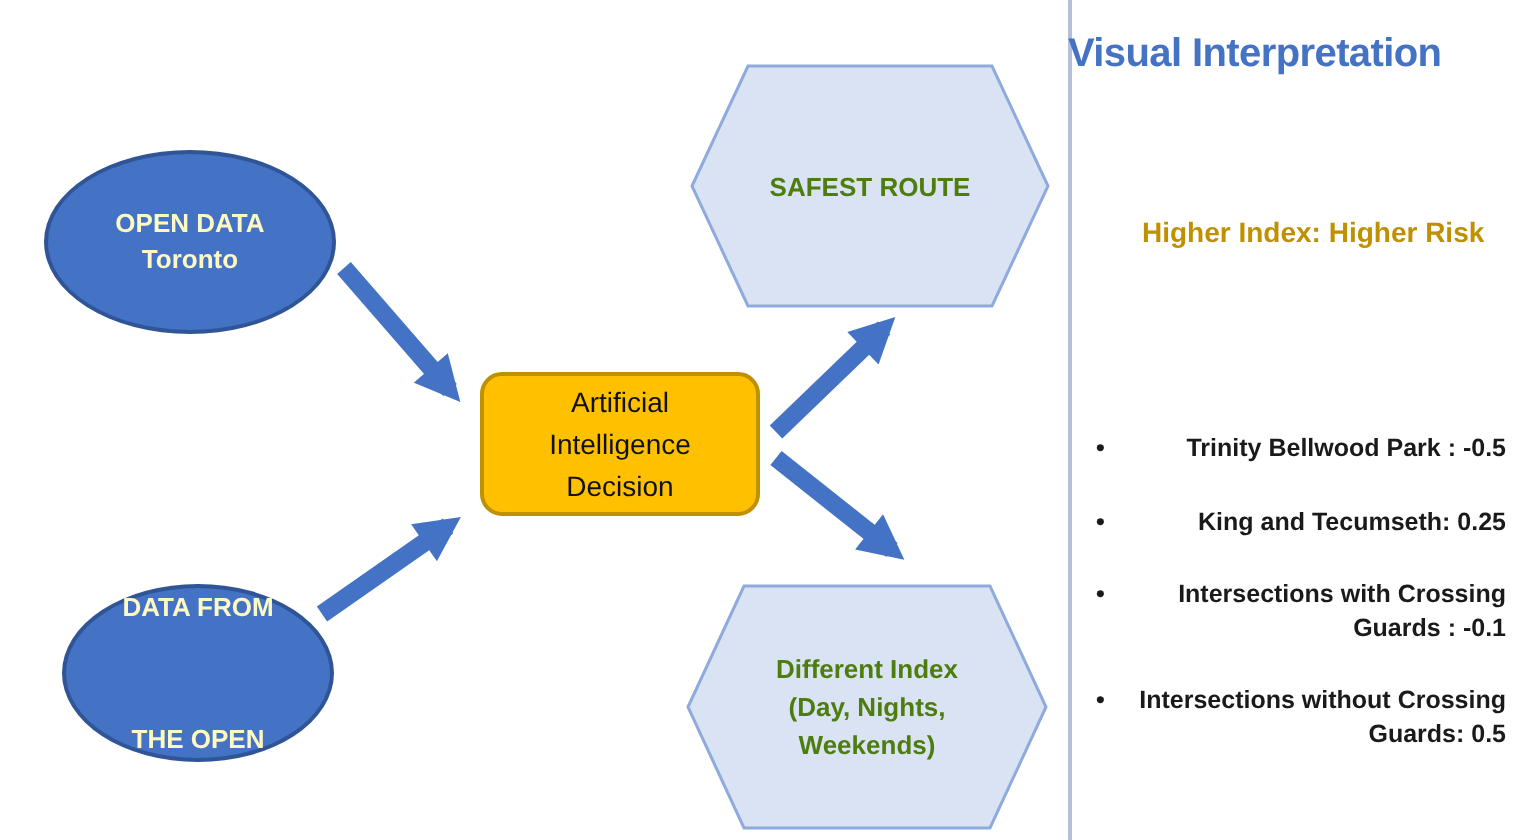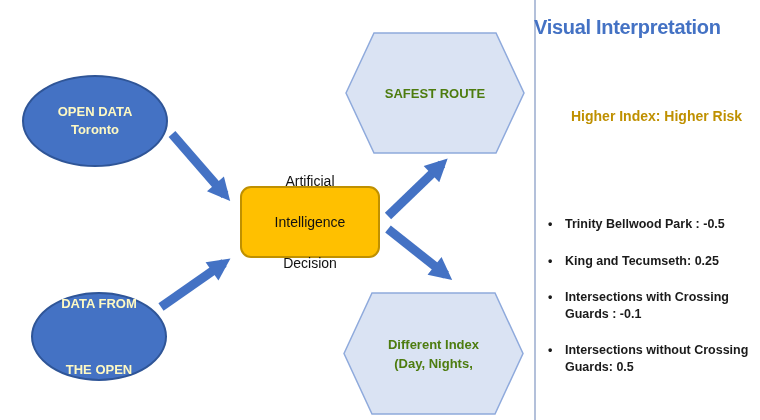--- a/index.html
+++ b/index.html
@@ -34,21 +34,21 @@
   .ellipse-user-data { left: 31px; top: 292px; width: 136px; height: 89px; gap: 48px; }
 
   .ai-box {
     left: 240px; top: 186px; width: 140px; height: 72px;
     background: #FFC000;
     border: 2px solid #BF9000;
     border-radius: 11px;
     display: flex; flex-direction: column;
     align-items: center; justify-content: center;
     color: #111111; font-size: 14px; font-weight: 500;
-    text-align: center; line-height: 21px; gap: 20px;
+    text-align: center; line-height: 21px;
   }
 
   .hexagon { pointer-events: none; }
   .hex-svg { display: block; }
   .hex-label {
     position: absolute; left: 0; top: 0; right: 0; bottom: 0;
     display: flex; flex-direction: column;
     align-items: center; justify-content: center;
     color: #4d7c0f; font-weight: 700; font-size: 13px;
     text-align: center; line-height: 19px;
@@ -69,20 +69,21 @@
     left: 557px; width: 200px;
     font-size: 14px; font-weight: 700; color: #BF9000;
     white-space: nowrap;
   }
   .legend-1 { top: 108px; padding-left: 14px; }
   .legend-2 { top: 147px; }
 
   .bullet-list {
     left: 545px; top: 216px; width: 208px;
     list-style: none;
+    text-align: right;
   }
   .bullet-item {
     position: relative;
     padding-left: 20px;
     margin-bottom: 20px;
     font-size: 12.5px; font-weight: 700; color: #1a1a1a;
     line-height: 16.5px;
   }
   .bullet-item::before {
     content: "\2022";
@@ -131,20 +132,21 @@
     <div class="hex-label">SAFEST ROUTE</div>
   </div>
 
   <div class="abs hexagon hex-index">
     <svg class="hex-svg" width="181" height="123" viewBox="0 0 181 123" xmlns="http://www.w3.org/2000/svg">
       <polygon points="1,61.5 29,1 152,1 180,61.5 152,122 29,122" fill="#DAE3F3" stroke="#8FAADC" stroke-width="1.5"></polygon>
     </svg>
     <div class="hex-label">
       <div>Different Index</div>
       <div>(Day, Nights,</div>
+      <div>Weekends)</div>
     </div>
   </div>
 
   <div class="abs divider"></div>
 
   <div class="abs panel-heading">Visual Interpretation</div>
 
   <div class="abs legend-line legend-1">Higher Index: Higher Risk</div>
 
   <ul class="abs bullet-list">

